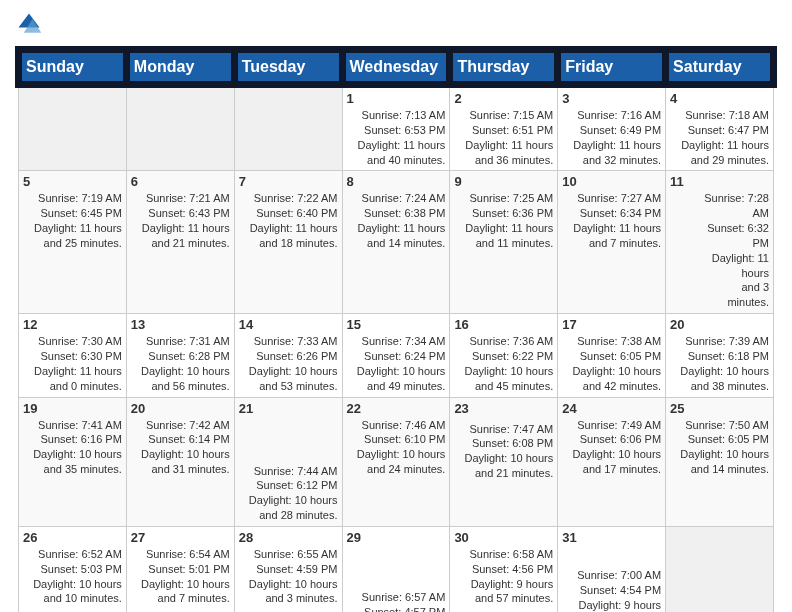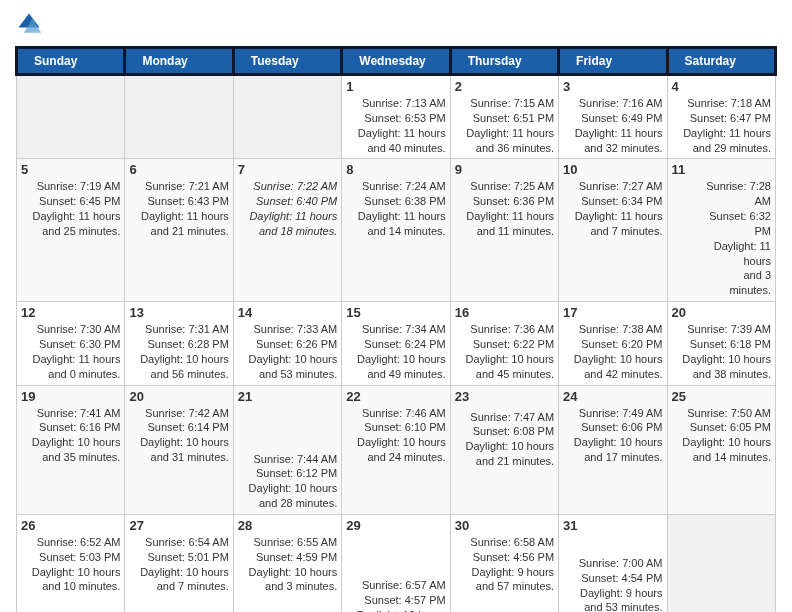--- a/index.html
+++ b/index.html
@@ -61,25 +61,25 @@
       margin-top: 2px;
     }
     .calendar {
       width: 100%;
       border-collapse: collapse;
       border: 1px solid #ccc;
     }
     .calendar th {
       background: #1a5fa8;
       color: #fff;
-      font-size: 12px;
+      font-size: 16px;
       font-weight: bold;
-      padding: 5px 16px;
+      padding: 5px 4px;
       text-align: left;
-      border: 3px solid #0f172a;
+      border: 7px solid #0f172a;
     }
     .calendar td {
       vertical-align: top;
       border: 1px solid #ccc;
       padding: 3px 4px;
       width: calc(100% / 7);
       height: 82px;
       background: #fff;
     }
     .calendar tr:nth-child(even) td {
@@ -181,21 +181,21 @@
           </td>
           <td>
             <div class="day-num">6</div>
             <div class="day-info" style="white-space: pre-line;">Sunrise: 7:21 AM
 Sunset: 6:43 PM
 Daylight: 11 hours
 and 21 minutes.</div>
           </td>
           <td>
             <div class="day-num">7</div>
-            <div class="day-info" style="white-space: pre-line; font-style: italic;">Sunrise: 7:22 AM
+            <div class="day-info" style="white-space: pre-line;">Sunrise: 7:22 AM
 Sunset: 6:40 PM
 Daylight: 11 hours
 and 18 minutes.</div>
           </td>
           <td>
             <div class="day-num">8</div>
             <div class="day-info" style="white-space: pre-line;">Sunrise: 7:24 AM
 Sunset: 6:38 PM
 Daylight: 11 hours
 and 14 minutes.</div>
@@ -254,21 +254,21 @@
           <td>
             <div class="day-num">16</div>
             <div class="day-info" style="white-space: pre-line;">Sunrise: 7:36 AM
 Sunset: 6:22 PM
 Daylight: 10 hours
 and 45 minutes.</div>
           </td>
           <td>
             <div class="day-num">17</div>
             <div class="day-info" style="white-space: pre-line;">Sunrise: 7:38 AM
-Sunset: 6:20 PM
+Sunset: 6:05 PM
 Daylight: 10 hours
 and 42 minutes.</div>
           </td>
           <td>
             <div class="day-num">20</div>
             <div class="day-info" style="white-space: pre-line;">Sunrise: 7:39 AM
 Sunset: 6:18 PM
 Daylight: 10 hours
 and 38 minutes.</div>
           </td>

